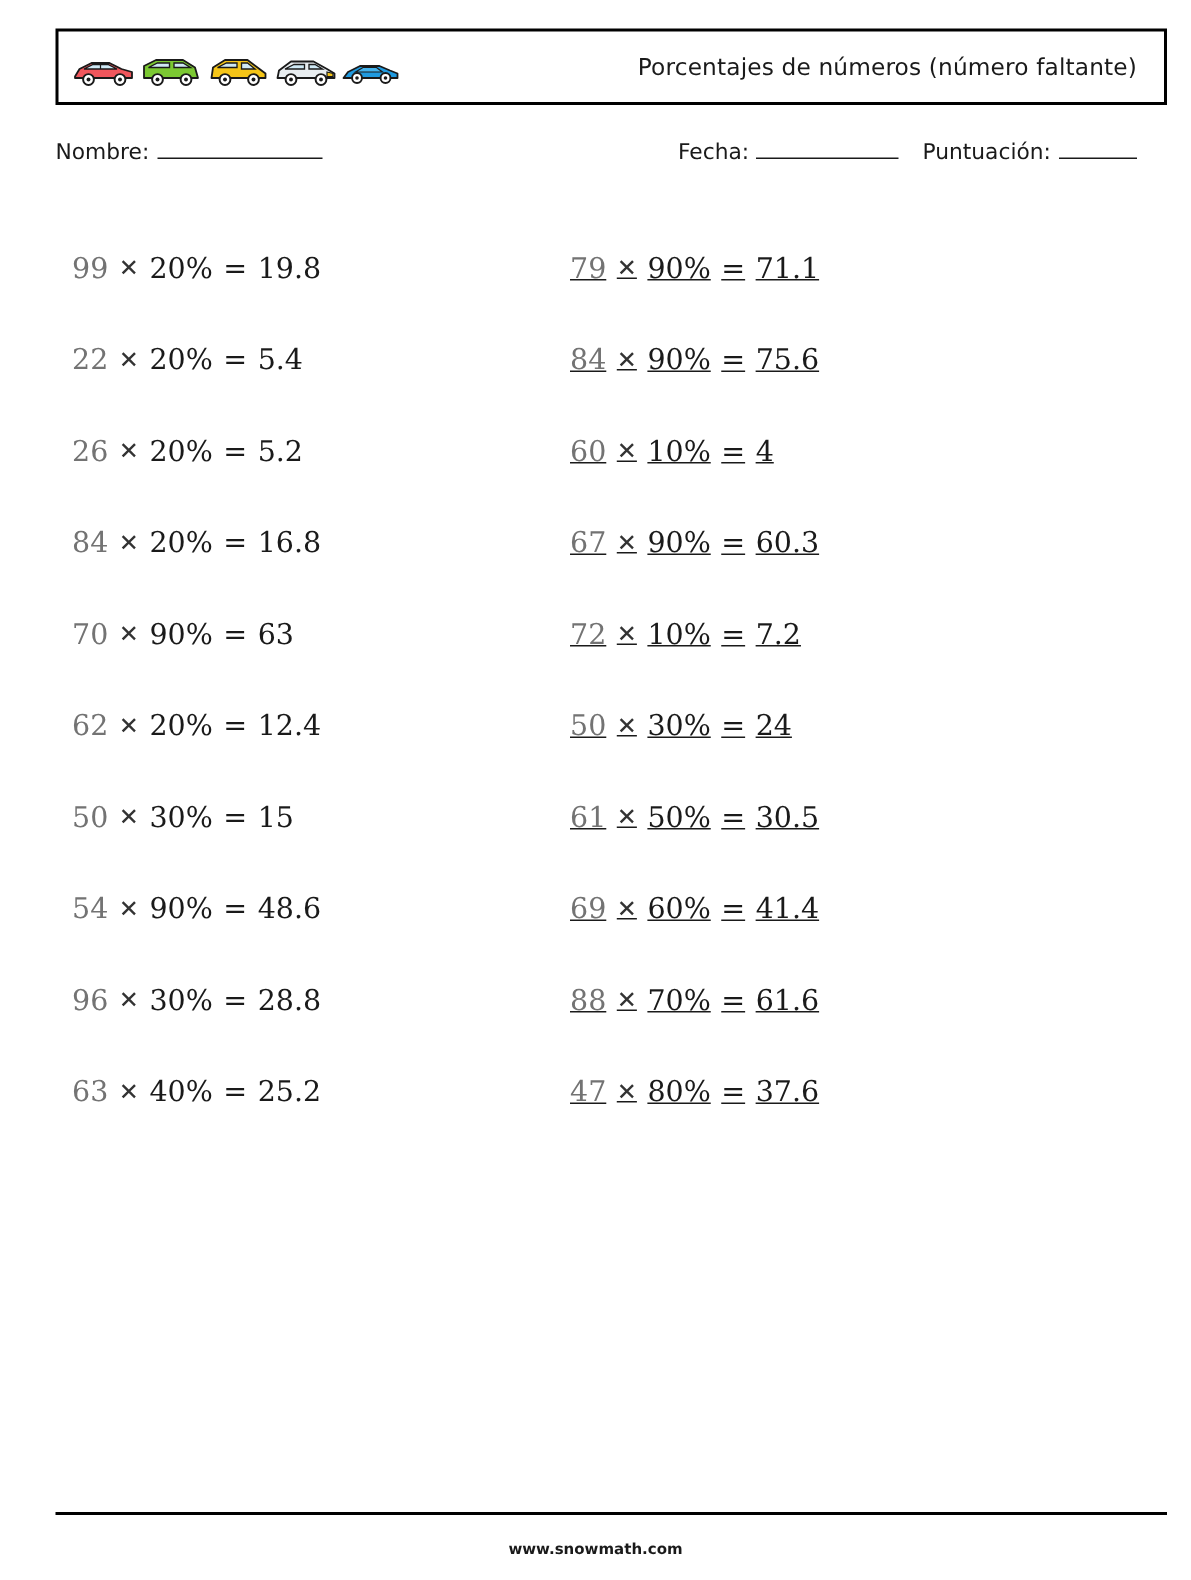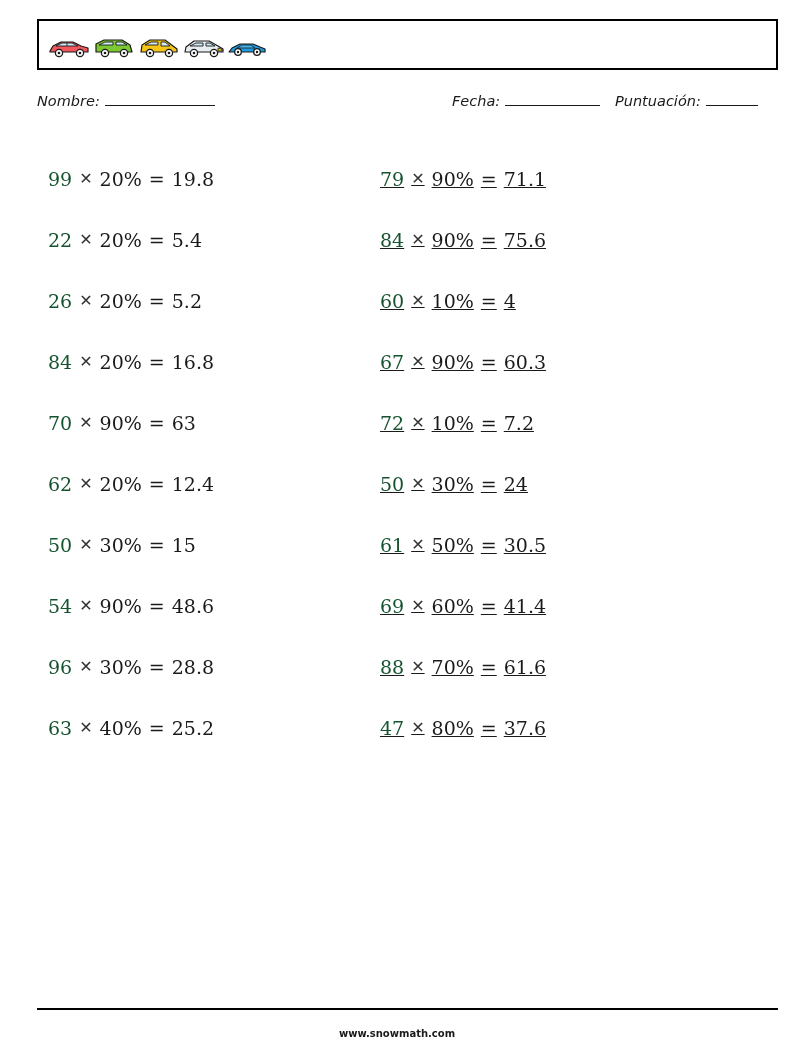--- a/index.html
+++ b/index.html
@@ -60,21 +60,20 @@
     width: 741px;
     height: 22px;
     font-size: 14.5px;
   }
   .info-field {
     position: absolute;
     white-space: nowrap;
     display: flex;
     align-items: baseline;
     gap: 5px;
-    font-style: italic;
   }
   .info-label { color: #1a1a1a; }
   .blank-line {
     display: inline-block;
     border-bottom: 1.5px solid #1a1a1a;
     height: 13px;
   }
   .f-name  { left: 0px; }
   .f-name  .blank-line { width: 110px; }
   .f-date  { left: 415px; }
@@ -99,21 +98,21 @@
   .problem-row {
     height: 61px;
     display: flex;
     align-items: center;
     white-space: nowrap;
     font-size: 19px;
     font-family: "DejaVu Serif", serif;
     color: #1a1a1a;
   }
   .operand-missing {
-    color: #14532d;
+    color: #737373;
     font-family: "DejaVu Serif", serif;
   }
   .op-times {
     margin: 0 7px;
     font-family: "DejaVu Sans", sans-serif;
     font-size: 16px;
     color: #333333;
   }
   .percent-term { }
   .op-equals { margin: 0 7px; }
@@ -191,20 +190,21 @@
       <path d="M2 16 L5 12 L13 8 L26 8 L33 11 L38 13 L38 16 Z" fill="#1f9ae0" stroke="#1a1a1a" stroke-width="1.2" stroke-linejoin="round"></path>
       <path d="M10 12 L15 9 L24 9 L28 12 Z" fill="#44b4ee" stroke="#1a1a1a" stroke-width="0.8"></path>
       <circle cx="11" cy="16" r="3.3" fill="#ffffff" stroke="#1a1a1a" stroke-width="1.3"></circle>
       <circle cx="11" cy="16" r="1.2" fill="#1a1a1a"></circle>
       <circle cx="30" cy="16" r="3.3" fill="#ffffff" stroke="#1a1a1a" stroke-width="1.3"></circle>
       <circle cx="30" cy="16" r="1.2" fill="#1a1a1a"></circle>
     </svg>
 
   </div>
 
+  <div class="worksheet-title">Porcentajes de números (número faltante)</div>
 </div>
 
 <div class="info-row">
 
   <div class="info-field f-name">
     <span class="info-label">Nombre:</span>
     <span class="blank-line"></span>
   </div>
 
   <div class="info-field f-date">

